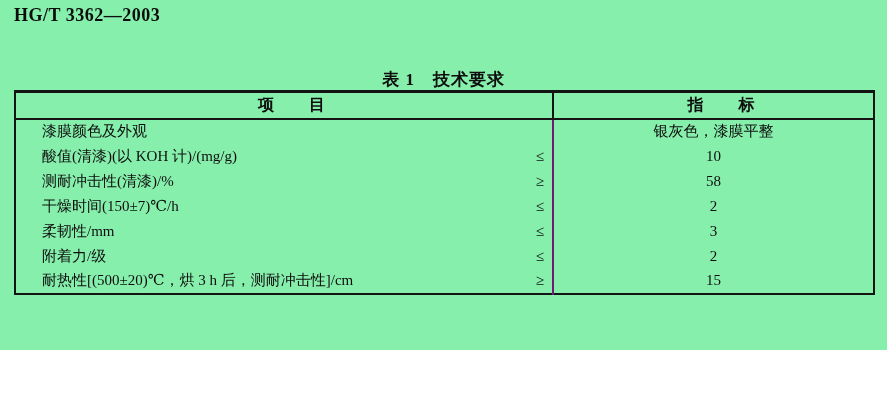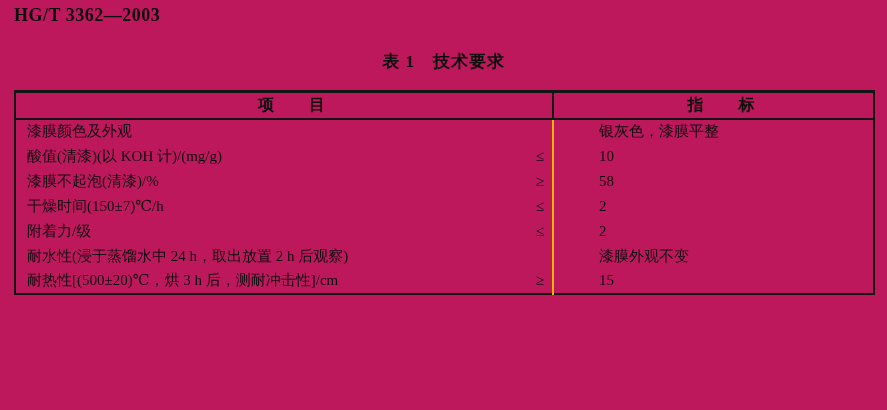--- a/index.html
+++ b/index.html
@@ -3,58 +3,58 @@
 <meta charset="utf-8">
 <style>
   * { margin:0; padding:0; box-sizing:border-box; }
   html,body { background:#ffffff; }
   body {
     width:887px; height:410px;
     font-family:"Liberation Serif","DejaVu Serif",serif;
     color:#0d0d0d;
   }
   .page {
-    position:relative; width:887px; height:410px;
-    background:#be185d; overflow:hidden;
+    position:relative; width:887px; height:350px;
+    background:#86efac; overflow:hidden;
   }
   .std-code {
     position:absolute; left:14px; top:5px;
     font-size:18px; font-weight:bold; letter-spacing:0.5px;
   }
   .caption {
-    position:absolute; top:50px; left:0; width:100%;
+    position:absolute; top:68px; left:0; width:100%;
     text-align:center; font-weight:bold; font-size:17px;
     letter-spacing:1px;
   }
   table.req {
     position:absolute; left:14px; top:90px; width:859px;
     border-collapse:collapse; table-layout:fixed;
     border:2px solid #141414; border-top-width:3px;
   }
   table.req th, table.req td { vertical-align:middle; }
   thead th {
     height:27px;
     border-bottom:2px solid #141414;
     font-weight:bold; font-size:16px; text-align:center;
     letter-spacing:1px;
     padding-left:16px;
   }
   .col-item { width:538px; border-right:2px solid #141414; }
   .col-index { width:321px;margin-top:19px; }
   tbody td { height:25px; font-size:15px; }
   td.item-cell {
-    border-right:2px solid #eab308;
-    padding:0 8px 0 11px;
+    border-right:2px solid #701a75;
+    padding:0 8px 0 26px;
   }
   .item-line {
     display:flex; justify-content:space-between; align-items:center;
     width:100%;
   }
   .relation { font-size:15px; padding-left:6px; white-space:nowrap; }
-  td.value-cell { text-align:left;padding-left:45px; }
+  td.value-cell { text-align:center; }
 </style>
 </head>
 <body>
 
 <div class="page">
 
   <div class="std-code">HG/T 3362—2003</div>
 
   <div class="caption">表 1　技术要求</div>
 
@@ -80,52 +80,52 @@
             <div class="item-line">
               <span>酸值(清漆)(以 KOH 计)/(mg/g)</span>
               <span class="relation">≤</span>
             </div>
           </td>
         <td class="value-cell">10</td>
       </tr>
       <tr>
         <td class="item-cell">
             <div class="item-line">
-              <span>漆膜不起泡(清漆)/%</span>
+              <span>测耐冲击性(清漆)/%</span>
               <span class="relation">≥</span>
             </div>
           </td>
         <td class="value-cell">58</td>
       </tr>
       <tr>
         <td class="item-cell">
             <div class="item-line">
               <span>干燥时间(150±7)℃/h</span>
               <span class="relation">≤</span>
             </div>
           </td>
         <td class="value-cell">2</td>
       </tr>
       <tr>
         <td class="item-cell">
             <div class="item-line">
+              <span>柔韧性/mm</span>
+              <span class="relation">≤</span>
+            </div>
+          </td>
+        <td class="value-cell">3</td>
+      </tr>
+      <tr>
+        <td class="item-cell">
+            <div class="item-line">
               <span>附着力/级</span>
               <span class="relation">≤</span>
             </div>
           </td>
         <td class="value-cell">2</td>
-      </tr>
-      <tr>
-        <td class="item-cell">
-            <div class="item-line">
-              <span>耐水性(浸于蒸馏水中 24 h，取出放置 2 h 后观察)</span>
-              <span class="relation"></span>
-            </div>
-          </td>
-        <td class="value-cell">漆膜外观不变</td>
       </tr>
       <tr>
         <td class="item-cell">
             <div class="item-line">
               <span>耐热性[(500±20)℃，烘 3 h 后，测耐冲击性]/cm</span>
               <span class="relation">≥</span>
             </div>
           </td>
         <td class="value-cell">15</td>
       </tr>

